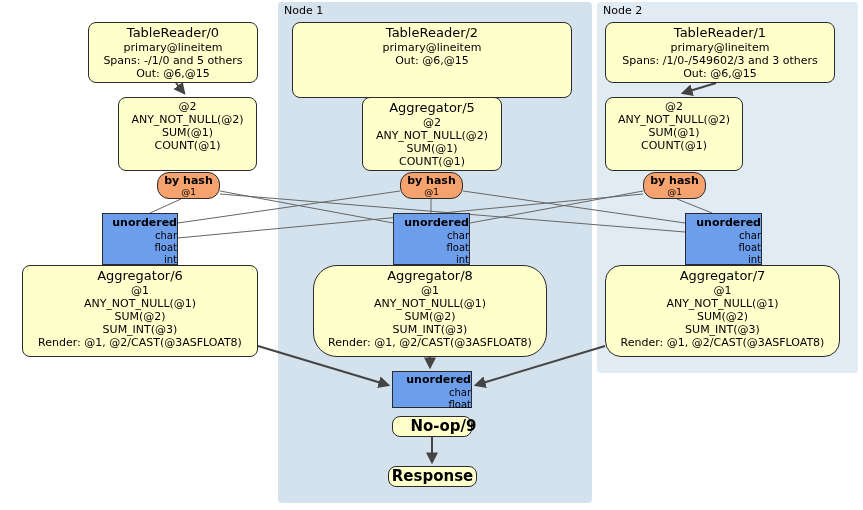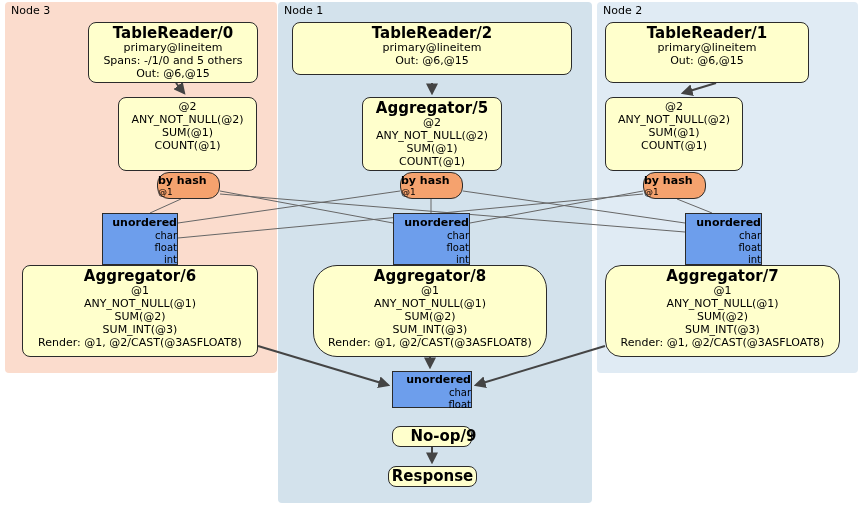--- a/index.html
+++ b/index.html
@@ -10,44 +10,41 @@
   html,body { margin:0; padding:0; background:#ffffff; font-family:"DejaVu Sans","Liberation Sans",sans-serif; color:#000; }
   .canvas { position:relative; width:863px; height:510px; background:#ffffff; overflow:hidden; }
 
   .region { position:absolute; border-radius:4px; z-index:1; }
   .region-label { position:absolute; top:3px; left:6px; font-size:11px; line-height:12px; }
 
   .edges { position:absolute; left:0; top:0; z-index:2; }
 
   .pbox { position:absolute; background:var(--processor_fill); border:1px solid var(--box_border);
           border-radius:8px; text-align:center; box-sizing:border-box; padding:2px 3px; z-index:3; }
-  .pbox .title { font-weight:bold; font-size:15px; line-height:16px; white-space:nowrap; }
+  .pbox .title { font-weight:normal; font-size:13px; line-height:16px; white-space:nowrap; }
   .pbox .line  { font-size:11px; line-height:13px; white-space:nowrap; }
 
   .router { position:absolute; background:var(--router_fill); border:1px solid var(--box_border);
-            border-radius:12px; box-sizing:border-box; padding-top:1px; z-index:3; }
+            border-radius:12px; text-align:center; box-sizing:border-box; padding-top:1px; z-index:3; }
   .router .title  { font-weight:bold; font-size:11px; line-height:13px; }
   .router .detail { font-size:9px; line-height:10px; }
 
   .sync { position:absolute; background:var(--sync_fill); border:1px solid var(--box_border);
           border-radius:0; text-align:right; box-sizing:border-box; padding-top:2px; z-index:3; }
   .sync .title { font-weight:bold; font-size:11px; line-height:14px; }
   .sync .line  { font-size:10px; line-height:12px;padding-left:14px; }
 
   .terminal { display:flex; align-items:center; justify-content:center; }
   .terminal .title { font-weight:bold; font-size:15px; line-height:17px; white-space:nowrap; }
 </style>
 </head>
 <body>
 
 <div class="canvas">
 
-  <div class="region" style="left:5px; top:2px; width:272px; height:371px; background:var(--node3_bg);">
-    <div class="region-label">Node 3</div>
-  </div>
   <div class="region" style="left:278px; top:2px; width:314px; height:501px; background:var(--node1_bg);">
     <div class="region-label">Node 1</div>
   </div>
   <div class="region" style="left:597px; top:2px; width:261px; height:371px; background:var(--node2_bg);">
     <div class="region-label">Node 2</div>
   </div>
 
   <svg class="edges" width="863" height="510" viewBox="0 0 863 510">
     <defs>
       <marker id="arrow" viewBox="0 0 10 10" refX="8" refY="5" markerWidth="6" markerHeight="6" orient="auto-start-reverse">
@@ -100,21 +97,21 @@
   </div>
   <div class="pbox" style="left:22px; top:265px; width:236px; height:92px;">
     <div class="title">Aggregator/6</div>
     <div class="line">@1</div>
     <div class="line">ANY_NOT_NULL(@1)</div>
     <div class="line">SUM(@2)</div>
     <div class="line">SUM_INT(@3)</div>
     <div class="line">Render: @1, @2/CAST(@3ASFLOAT8)</div>
   </div>
 
-  <div class="pbox" style="left:292px; top:22px; width:280px; height:53px;">
+  <div class="pbox" style="left:292px; top:22px; width:280px; height:76px;">
     <div class="title">TableReader/2</div>
     <div class="line">primary@lineitem</div>
     <div class="line">Out: @6,@15</div>
   </div>
   <div class="pbox" style="left:362px; top:97px; width:140px; height:74px;">
     <div class="title">Aggregator/5</div>
     <div class="line">@2</div>
     <div class="line">ANY_NOT_NULL(@2)</div>
     <div class="line">SUM(@1)</div>
     <div class="line">COUNT(@1)</div>
@@ -131,23 +128,24 @@
   </div>
   <div class="pbox" style="left:313px; top:265px; width:234px; height:92px;border-radius:24px;">
     <div class="title">Aggregator/8</div>
     <div class="line">@1</div>
     <div class="line">ANY_NOT_NULL(@1)</div>
     <div class="line">SUM(@2)</div>
     <div class="line">SUM_INT(@3)</div>
     <div class="line">Render: @1, @2/CAST(@3ASFLOAT8)</div>
   </div>
 
-  <div class="pbox" style="left:605px; top:22px; width:204px; height:61px;">
+  <div class="pbox" style="left:605px; top:22px; width:230px; height:61px;">
     <div class="title">TableReader/1</div>
     <div class="line">primary@lineitem</div>
+    <div class="line">Spans: /1/0-/549602/3 and 3 others</div>
     <div class="line">Out: @6,@15</div>
   </div>
   <div class="pbox" style="left:605px; top:97px; width:138px; height:74px;">
     <div class="line">@2</div>
     <div class="line">ANY_NOT_NULL(@2)</div>
     <div class="line">SUM(@1)</div>
     <div class="line">COUNT(@1)</div>
   </div>
   <div class="router" style="left:643px; top:172px; width:63px; height:27px;">
     <div class="title">by hash</div>
@@ -166,20 +164,20 @@
     <div class="line">SUM(@2)</div>
     <div class="line">SUM_INT(@3)</div>
     <div class="line">Render: @1, @2/CAST(@3ASFLOAT8)</div>
   </div>
 
   <div class="sync" style="left:392px; top:371px; width:80px; height:37px; padding-top:1px;">
     <div class="title">unordered</div>
     <div class="line">char</div>
     <div class="line">float</div>
   </div>
-  <div class="pbox terminal" style="left:392px; top:426px; width:80px; height:21px;padding-left:26px;">
+  <div class="pbox terminal" style="left:392px; top:416px; width:80px; height:21px;padding-left:26px;">
     <div class="title">No-op/9</div>
   </div>
   <div class="pbox terminal" style="left:388px; top:466px; width:89px; height:21px;">
     <div class="title">Response</div>
   </div>
 
 </div>
 
 </body></html>

